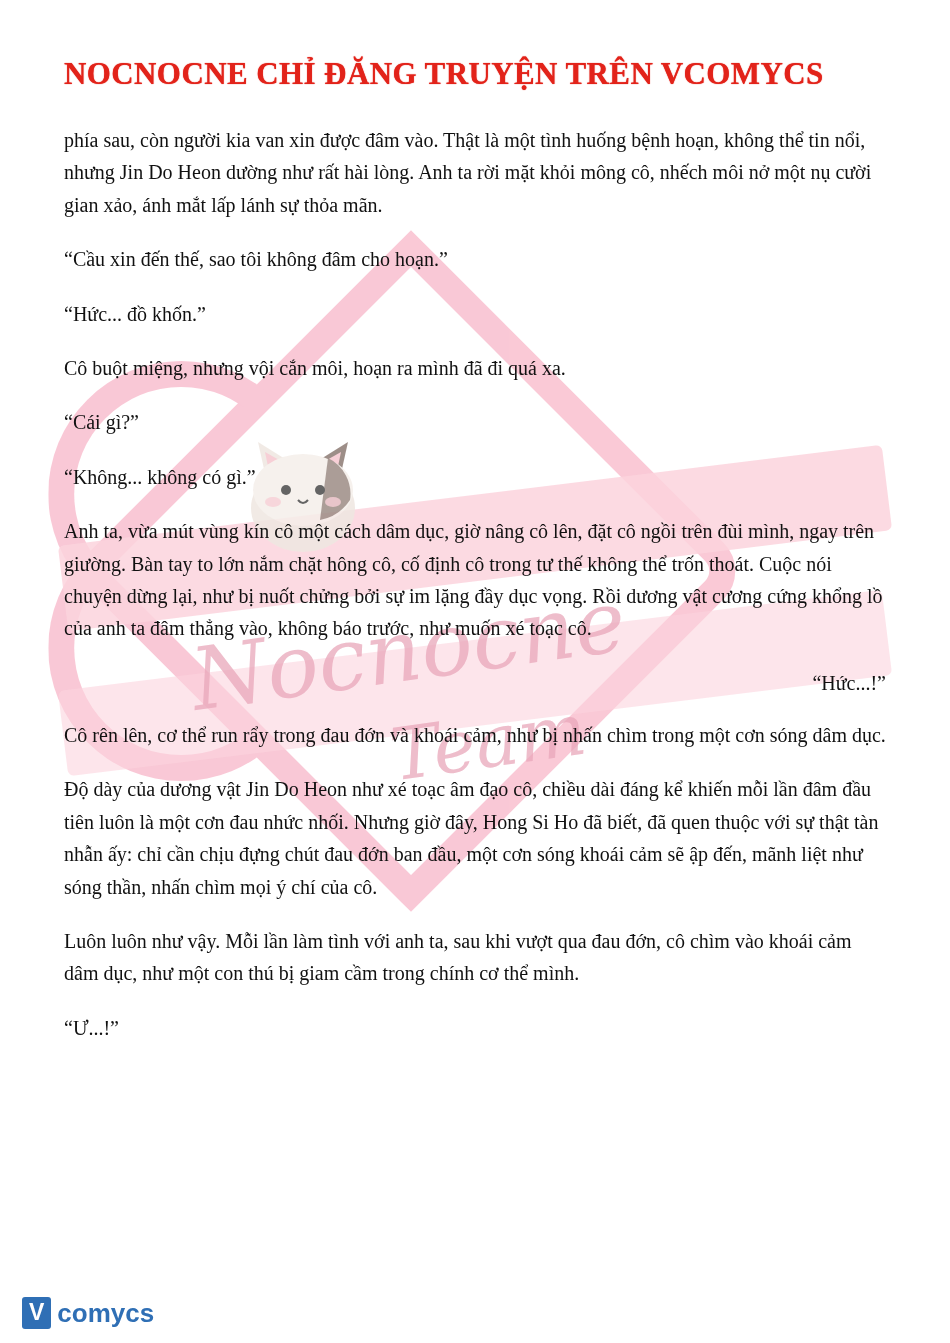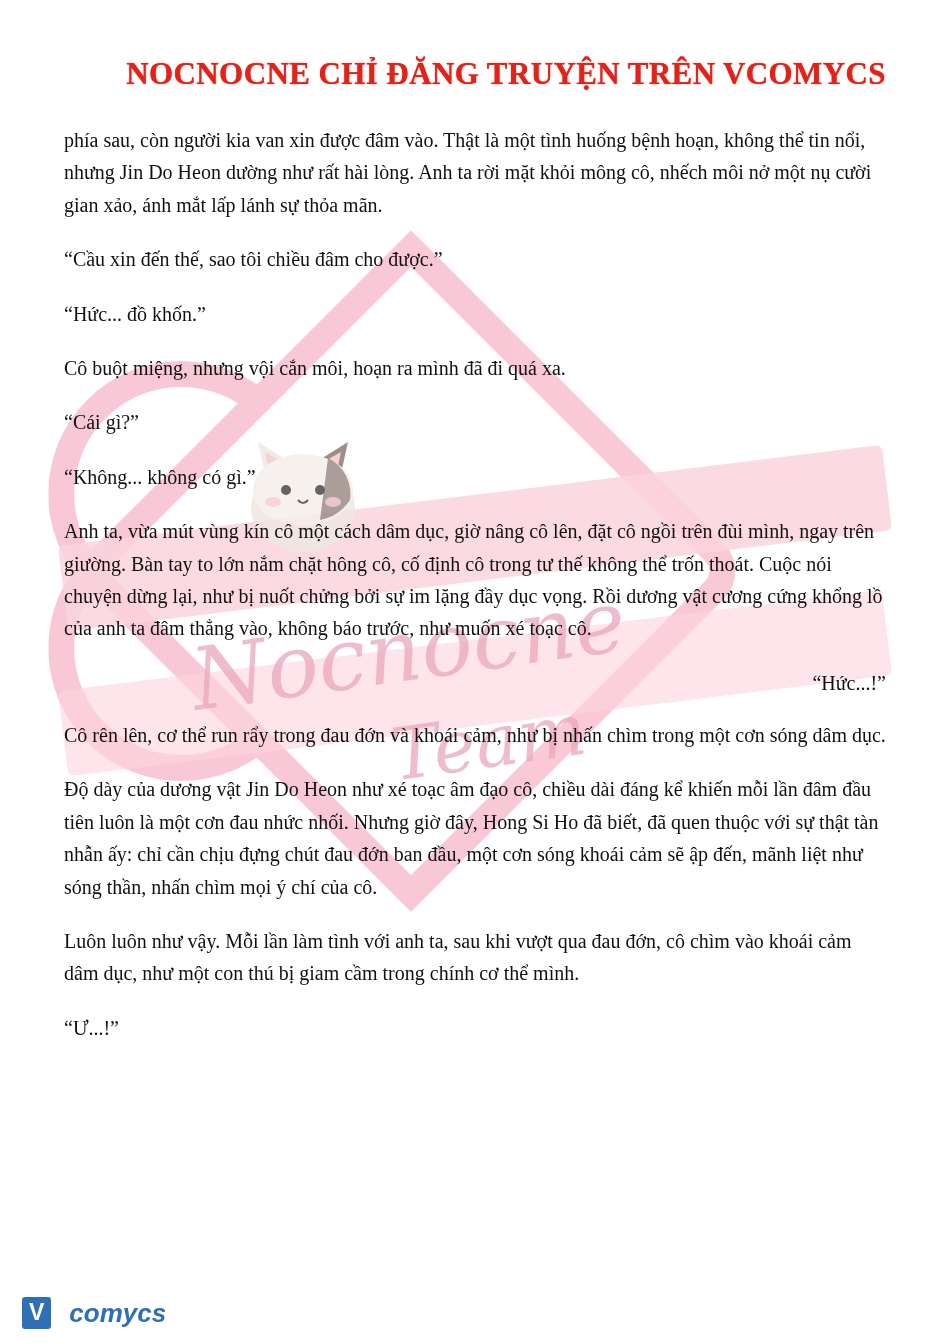--- a/index.html
+++ b/index.html
@@ -110,21 +110,21 @@
 
   
   .page {
     position: relative;
     z-index: 2;
     padding: 52px 64px 0 64px;
     box-sizing: border-box;
     width: 950px;
   }
   .banner {
-    text-align: right;
+    text-align: left;
     color: #e2231a;
     font-family: "Liberation Serif", serif;
     font-weight: bold;
     font-size: 31px;
     letter-spacing: .4px;
     margin: 4px 0 32px 0;
     text-shadow: 0 0 1px #e2231a;
   }
   .para {
     font-size: 20px;
@@ -155,23 +155,22 @@
     font-size: 23px;
     padding: 4px 7px 5px 7px;
     border-radius: 3px;
     line-height: 1;
   }
   .logo-rest {
     color: #2f6fb5;
     font-family: "Liberation Sans", sans-serif;
     font-weight: bold;
     font-size: 26px;
-    margin-left: 18px;
+    margin-left: 6px;
     line-height: 1;
-    font-style: italic;
   }
 </style>
 </head>
 <body>
 
 <div class="watermark-layer">
   <div class="heart"></div>
   <div class="ribbon"></div>
   <div class="ribbon-2"></div>
 
@@ -191,21 +190,21 @@
   </svg>
 
   <div class="wm-text wm-nocnocne">Nocnocne</div>
   <div class="wm-text wm-team">Team</div>
 </div>
 
 <div class="page">
   <div class="banner">NOCNOCNE CHỈ ĐĂNG TRUYỆN TRÊN VCOMYCS</div>
 
   <p class="para">phía sau, còn người kia van xin được đâm vào. Thật là một tình huống bệnh hoạn, không thể tin nổi, nhưng Jin Do Heon dường như rất hài lòng. Anh ta rời mặt khỏi mông cô, nhếch môi nở một nụ cười gian xảo, ánh mắt lấp lánh sự thỏa mãn.</p>
-  <p class="para">“Cầu xin đến thế, sao tôi chiều đâm cho được.”</p>
+  <p class="para">“Cầu xin đến thế, sao tôi không đâm cho hoạn.”</p>
   <p class="para">“Hức... đồ khốn.”</p>
   <p class="para">Cô buột miệng, nhưng vội cắn môi, hoạn ra mình đã đi quá xa.</p>
   <p class="para">“Cái gì?”</p>
   <p class="para">“Không... không có gì.”</p>
   <p class="para">Anh ta, vừa mút vùng kín cô một cách dâm dục, giờ nâng cô lên, đặt cô ngồi trên đùi mình, ngay trên giường. Bàn tay to lớn nắm chặt hông cô, cố định cô trong tư thế không thể trốn thoát. Cuộc nói chuyện dừng lại, như bị nuốt chửng bởi sự im lặng đầy dục vọng. Rồi dương vật cương cứng khổng lồ của anh ta đâm thẳng vào, không báo trước, như muốn xé toạc cô.</p>
   <p class="para tight">“Hức...!”</p>
   <p class="para">Cô rên lên, cơ thể run rẩy trong đau đớn và khoái cảm, như bị nhấn chìm trong một cơn sóng dâm dục.</p>
   <p class="para">Độ dày của dương vật Jin Do Heon như xé toạc âm đạo cô, chiều dài đáng kể khiến mỗi lần đâm đầu tiên luôn là một cơn đau nhức nhối. Nhưng giờ đây, Hong Si Ho đã biết, đã quen thuộc với sự thật tàn nhẫn ấy: chỉ cần chịu đựng chút đau đớn ban đầu, một cơn sóng khoái cảm sẽ ập đến, mãnh liệt như sóng thần, nhấn chìm mọi ý chí của cô.</p>
   <p class="para">Luôn luôn như vậy. Mỗi lần làm tình với anh ta, sau khi vượt qua đau đớn, cô chìm vào khoái cảm dâm dục, như một con thú bị giam cầm trong chính cơ thể mình.</p>
   <p class="para">“Ư...!”</p>

